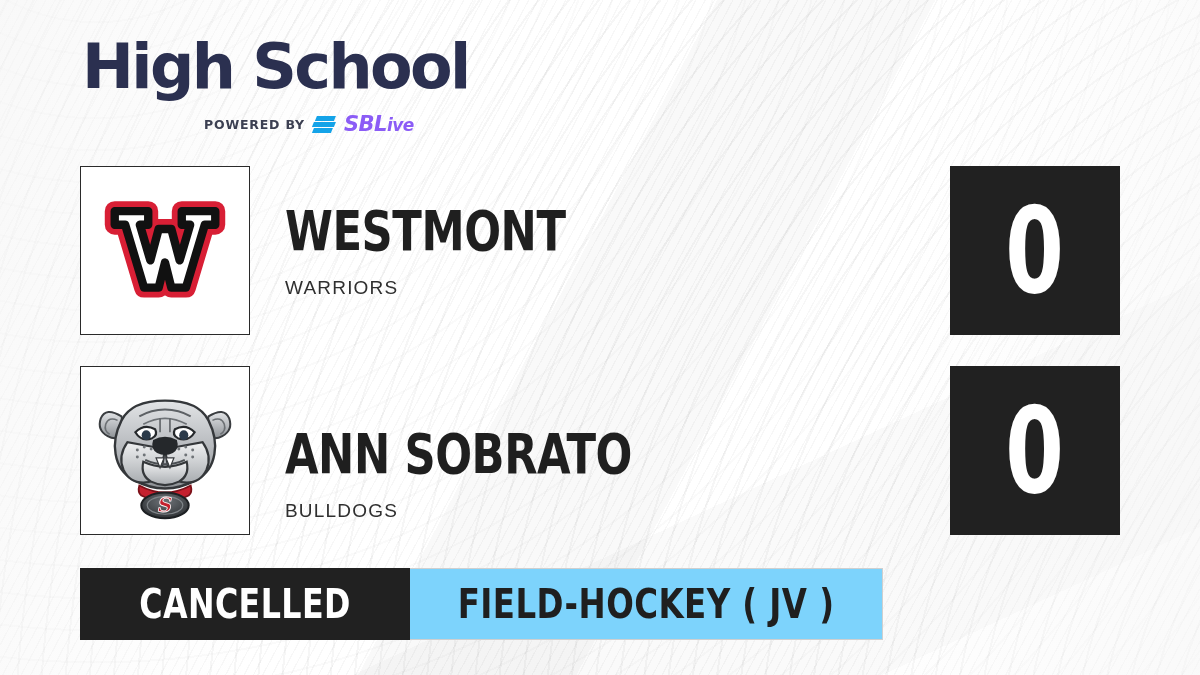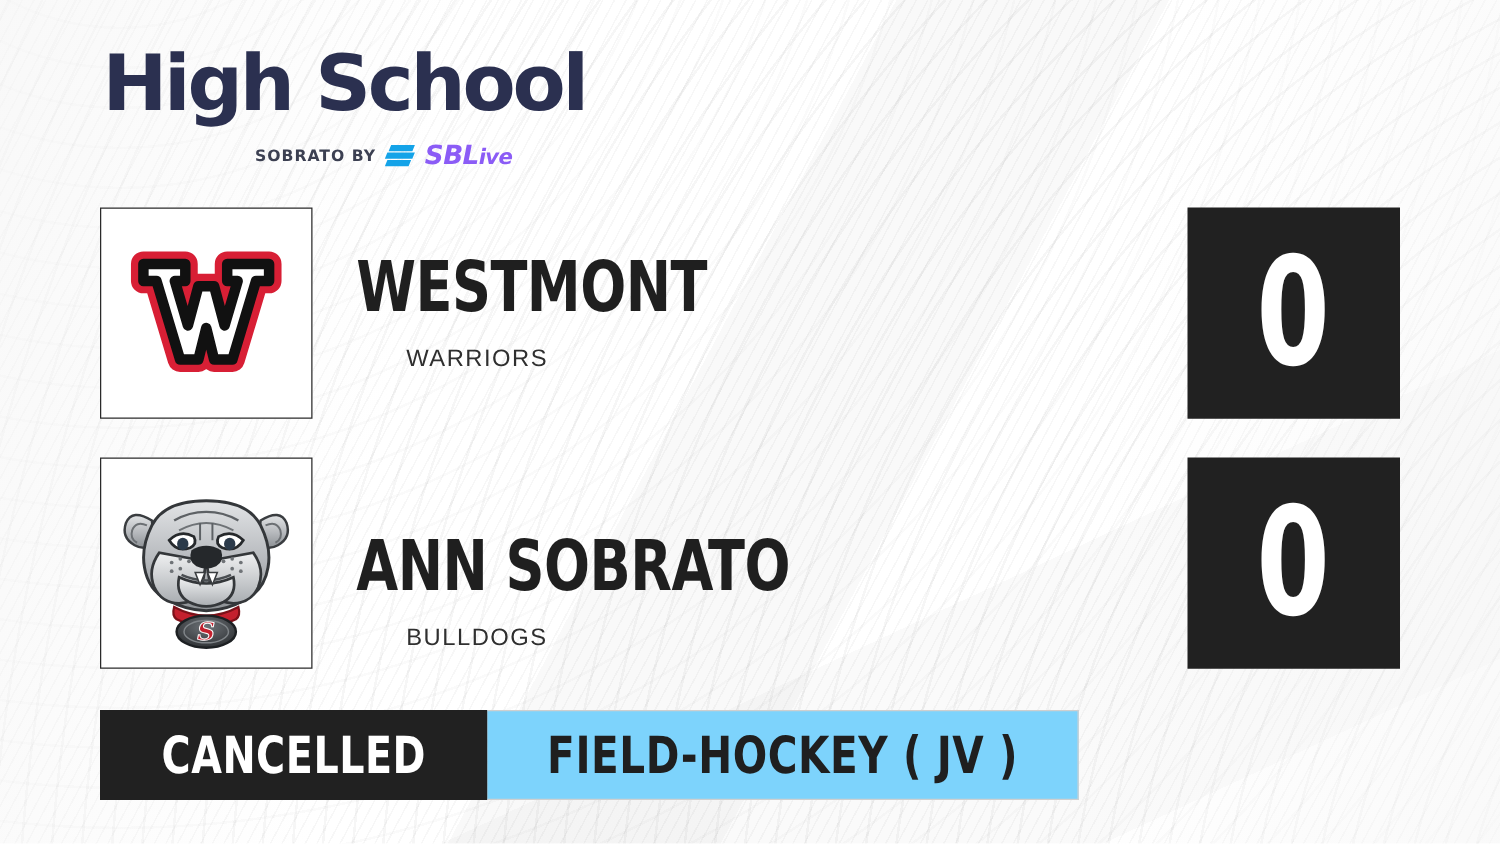--- a/index.html
+++ b/index.html
@@ -202,21 +202,20 @@
     white-space: nowrap;
   }
 
   .team-mascot {
     margin-top: 18px;
     font-family: "Liberation Sans", sans-serif;
     font-size: 19px;
     font-weight: normal;
     color: #2f2f2f;
     letter-spacing: 1.2px;
-    margin-left: 40px;
   }
 
   
   .score-box {
     position: absolute;
     width: 170px;
     height: 169px;
     background: #212121;
     display: flex;
     align-items: center;
@@ -241,21 +240,21 @@
     top: 568px;
     height: 72px;
     display: flex;
     align-items: stretch;
   }
   #status-badge {
     background: #212121;
     display: flex;
     align-items: center;
     justify-content: center;
-    padding: 0 32px;
+    padding: 0 42px;
   }
   #status-badge-text {
     font-family: "DejaVu Sans Condensed", "Liberation Sans Narrow", "Liberation Sans", sans-serif;
     font-size: 41px;
     font-weight: bold;
     color: #ffffff;
     letter-spacing: 0.5px;
     line-height: 1;
     transform: scaleX(0.86);
   }
@@ -290,21 +289,21 @@
   <div class="bg-layer bg-curves2"></div>
   <div class="bg-layer bg-panel-a"></div>
   <div class="bg-layer bg-panel-b"></div>
   <div class="bg-layer bg-vignette"></div>
 
   <div id="logo-block">
     <div id="logo-wordmark">High School</div>
 
 
     <div id="powered-row">
-      <span id="powered-label">SOBRATO BY</span>
+      <span id="powered-label">POWERED BY</span>
       <span class="sbl-mark">
           <i></i>
           <i></i>
           <i></i>
         </span>
       <span id="sbl-word"><span>SBL</span><span class="lite">ive</span></span>
     </div>
   </div>
 
   <div class="team-card" id="team-card-0">

